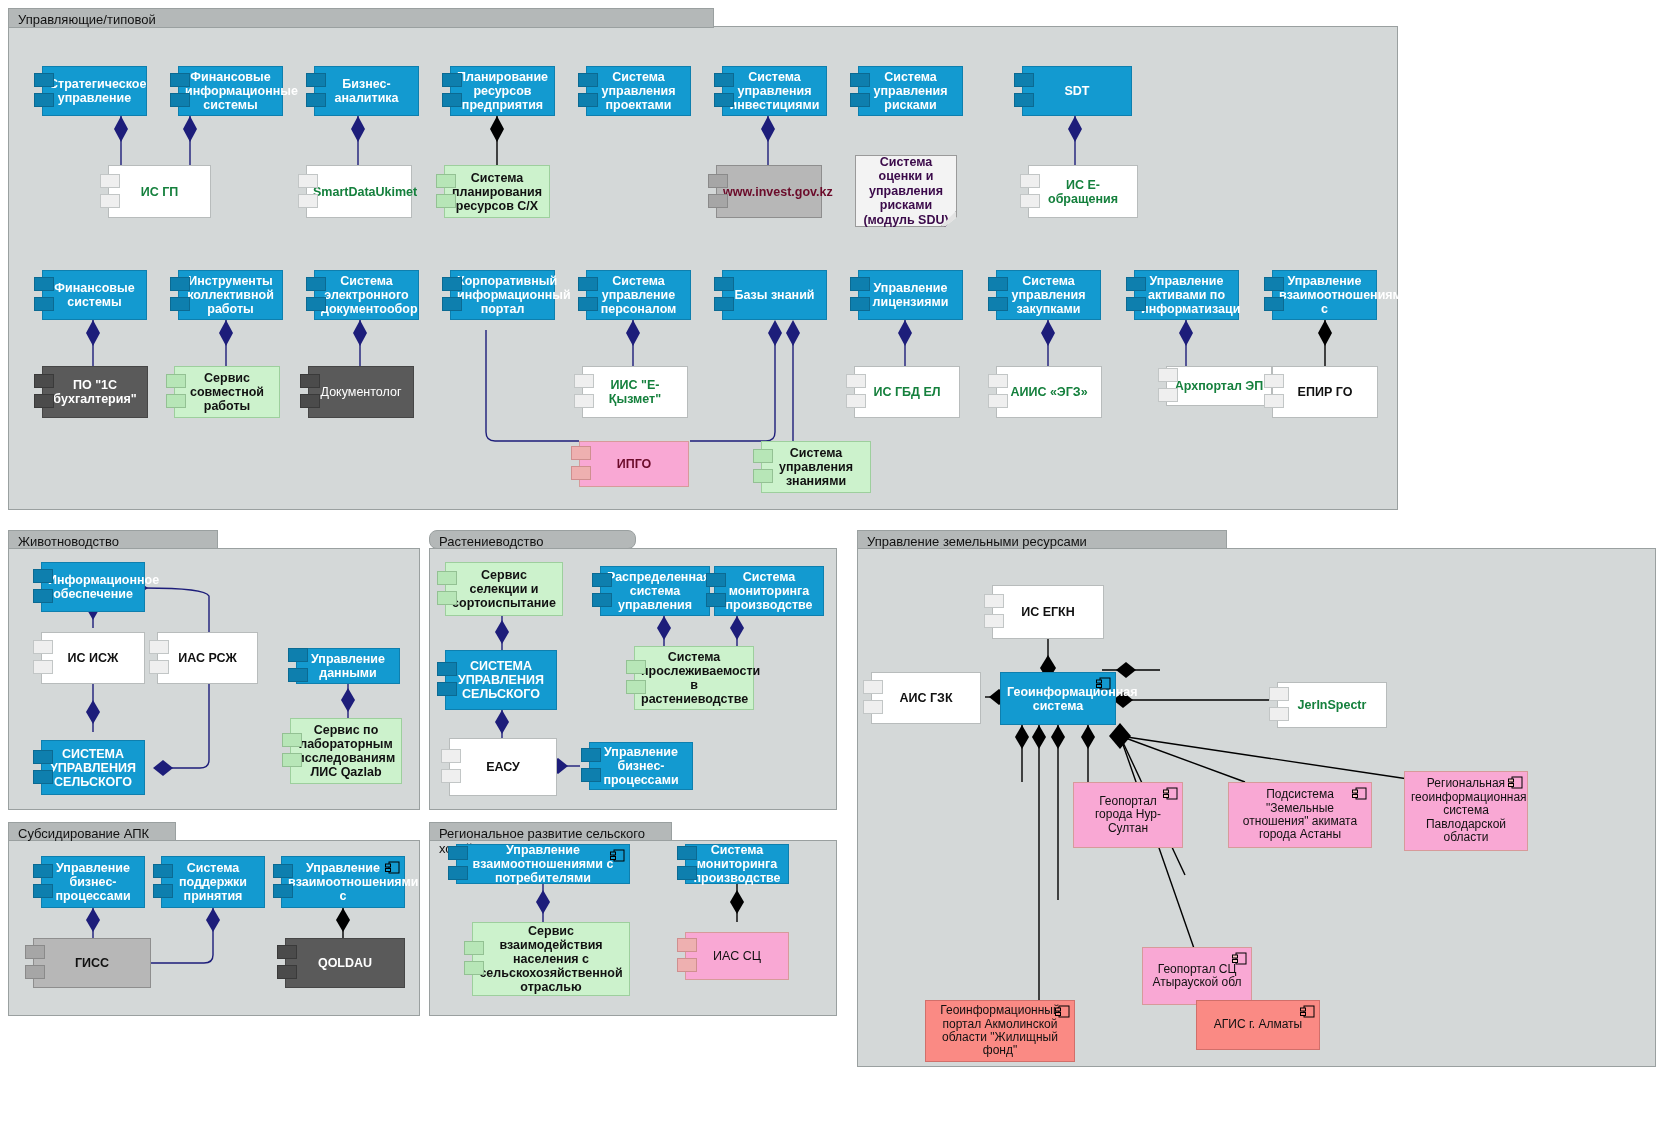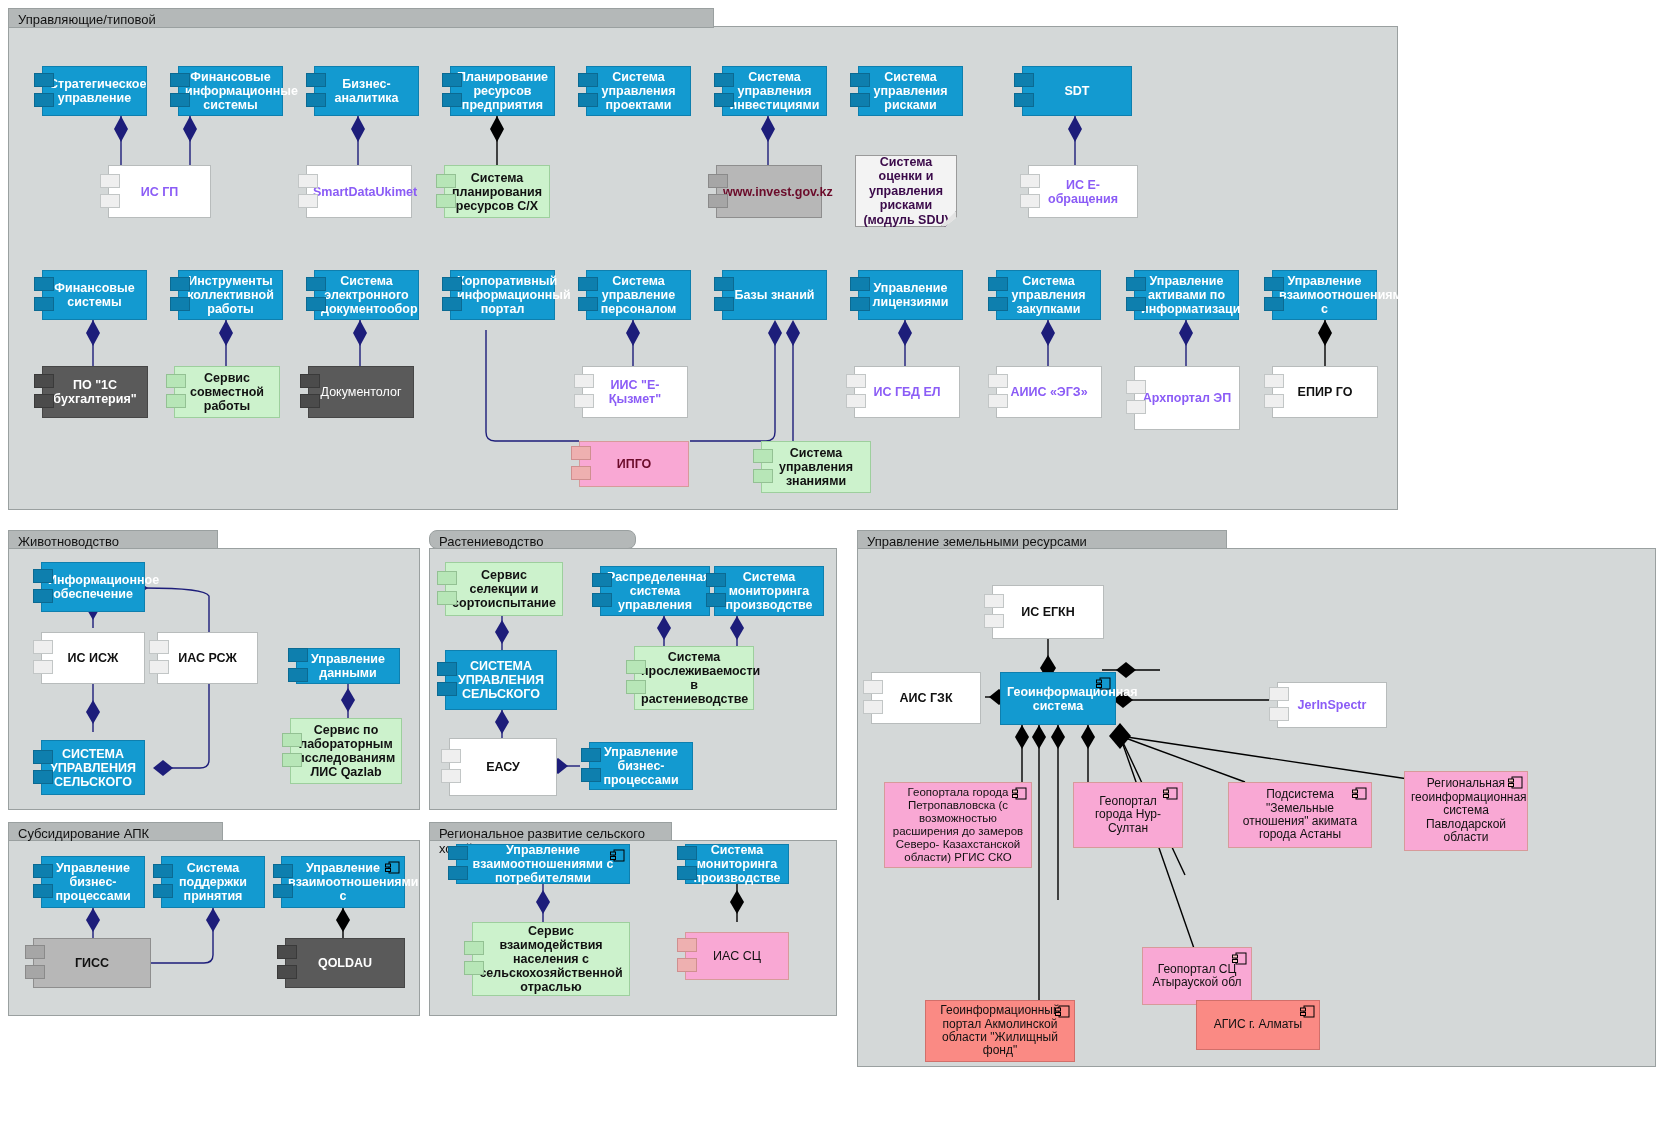--- a/index.html
+++ b/index.html
@@ -13,21 +13,21 @@
            box-sizing:border-box;font-size:13px;color:#111;padding:3px 0 0 9px;
            font-family:"Liberation Sans","DejaVu Sans",sans-serif;}
 
   
   .node{position:absolute;box-sizing:border-box;border:1px solid #7d8282;
         display:flex;align-items:center;justify-content:center;text-align:center;
         font-size:12.5px;line-height:1.12;padding:2px 6px;overflow:visible;}
   .node span{display:block;width:100%;}
 
   .n-blue{background:#139ad0;border-color:#0e7fae;color:#ffffff;font-weight:bold;}
-  .n-white{background:#ffffff;border-color:#b8bcbc;color:#8b5cf6;font-weight:bold;}
+  .n-white{background:#ffffff;border-color:#b8bcbc;color:#15803d;font-weight:bold;}
   .n-white.dark{color:#111111;}
   .n-green{background:#ccf2cc;border-color:#9dcf9d;color:#111111;font-weight:bold;}
   .n-grey{background:#5a5a5a;border-color:#464646;color:#ffffff;font-weight:bold;}
   .n-grey.light{background:#b7b7b7;border-color:#8e8e8e;color:#111111;}
   .n-pink{background:#f9a8d4;border-color:#d79a9a;color:#111111;font-weight:normal;justify-content:flex-end;}
   .n-pink2{background:#fa8a84;border-color:#d16f6a;color:#111111;font-weight:normal;}
 
   
   .tabs{position:absolute;left:-9px;top:50%;transform:translateY(-50%);
         width:20px;height:36px;pointer-events:none;}
@@ -72,21 +72,21 @@
   <div class="pkg" style="left:8px;top:548px;width:412px;height:262px;"></div>
   <div class="pkg-tab" style="left:8px;top:530px;width:210px;height:19px;"><span>Животноводство</span></div>
 
   <div class="pkg" style="left:429px;top:548px;width:408px;height:262px;"></div>
   <div class="pkg-tab" style="left:429px;top:530px;width:207px;height:19px;border-radius:8px;"><span>Растениеводство</span></div>
 
   <div class="pkg" style="left:857px;top:548px;width:799px;height:519px;"></div>
   <div class="pkg-tab" style="left:857px;top:530px;width:370px;height:19px;"><span>Управление земельными ресурсами</span></div>
 
   <div class="pkg" style="left:8px;top:840px;width:412px;height:176px;"></div>
-  <div class="pkg-tab" style="left:8px;top:822px;width:215px;height:19px;"><span>Субсидирование АПК</span></div>
+  <div class="pkg-tab" style="left:8px;top:822px;width:168px;height:19px;"><span>Субсидирование АПК</span></div>
 
   <div class="pkg" style="left:429px;top:840px;width:408px;height:176px;"></div>
   <div class="pkg-tab" style="left:429px;top:822px;width:243px;height:19px;"><span>Региональное развитие сельского хозяйства</span></div>
 
   <svg class="edges">
 
     <line class="ln" x1="121" y1="116" x2="121" y2="165"></line>
     <polygon class="dia" points="121,116 128,129 121,142 114,129"></polygon>
     <line class="ln" x1="190" y1="116" x2="190" y2="165"></line>
     <polygon class="dia" points="190,116 197,129 190,142 183,129"></polygon>
@@ -412,21 +412,21 @@
     </div>
 
   <div class="node n-white" style="left:996px;top:366px;width:106px;height:52px;">
     <span class="tabs">
         <i class="t1"></i>
         <i class="t2"></i>
       </span>
     <span>АИИС «ЭГЗ»</span>
     </div>
 
-  <div class="node n-white" style="left:1134px;top:366px;width:106px;height:64px;">
+  <div class="node n-white" style="left:1166px;top:366px;width:106px;height:40px;">
     <span class="tabs">
         <i class="t1"></i>
         <i class="t2"></i>
       </span>
     <span>Архпортал ЭП</span>
     </div>
 
   <div class="node n-white dark" style="left:1272px;top:366px;width:106px;height:52px;">
     <span class="tabs">
         <i class="t1"></i>
@@ -664,63 +664,55 @@
 
 
   <div class="node n-white" style="left:1277px;top:682px;width:110px;height:46px;">
     <span class="tabs">
         <i class="t1"></i>
         <i class="t2"></i>
       </span>
     <span>JerInSpectr</span>
     </div>
 
-  <div class="node n-pink" style="left:884px;top:782px;width:148px;height:86px;font-size:11.5px;">
+
+  <div class="node n-pink" style="left:1073px;top:782px;width:110px;height:66px;font-size:12px;">
     <svg class="cicon" viewBox="0 0 15 13">
       <rect x="4" y="1" width="10" height="11" fill="none" stroke="#000" stroke-width="1"></rect>
       <rect x="0.5" y="3" width="5" height="3" fill="#f9c4c4" stroke="#000" stroke-width="1"></rect>
       <rect x="0.5" y="7.5" width="5" height="3" fill="#f9c4c4" stroke="#000" stroke-width="1"></rect>
     </svg>
-    <span>Геопортала города Петропавловска (с возможностью расширения до замеров Северо- Казахстанской области) РГИС СКО</span>
-    </div>
-
-  <div class="node n-pink" style="left:1073px;top:782px;width:110px;height:66px;font-size:12px;">
+    <span>Геопортал города Нур-Султан</span>
+    </div>
+
+  <div class="node n-pink" style="left:1228px;top:782px;width:144px;height:66px;font-size:12px;">
     <svg class="cicon" viewBox="0 0 15 13">
       <rect x="4" y="1" width="10" height="11" fill="none" stroke="#000" stroke-width="1"></rect>
       <rect x="0.5" y="3" width="5" height="3" fill="#f9c4c4" stroke="#000" stroke-width="1"></rect>
       <rect x="0.5" y="7.5" width="5" height="3" fill="#f9c4c4" stroke="#000" stroke-width="1"></rect>
     </svg>
-    <span>Геопортал города Нур-Султан</span>
-    </div>
-
-  <div class="node n-pink" style="left:1228px;top:782px;width:144px;height:66px;font-size:12px;">
+    <span>Подсистема "Земельные отношения" акимата города Астаны</span>
+    </div>
+
+  <div class="node n-pink" style="left:1404px;top:771px;width:124px;height:80px;font-size:12px;">
     <svg class="cicon" viewBox="0 0 15 13">
       <rect x="4" y="1" width="10" height="11" fill="none" stroke="#000" stroke-width="1"></rect>
       <rect x="0.5" y="3" width="5" height="3" fill="#f9c4c4" stroke="#000" stroke-width="1"></rect>
       <rect x="0.5" y="7.5" width="5" height="3" fill="#f9c4c4" stroke="#000" stroke-width="1"></rect>
     </svg>
-    <span>Подсистема "Земельные отношения" акимата города Астаны</span>
-    </div>
-
-  <div class="node n-pink" style="left:1404px;top:771px;width:124px;height:80px;font-size:12px;">
+    <span>Региональная геоинформационная система Павлодарской области</span>
+    </div>
+
+
+  <div class="node n-pink" style="left:1142px;top:947px;width:110px;height:58px;font-size:12px;">
     <svg class="cicon" viewBox="0 0 15 13">
       <rect x="4" y="1" width="10" height="11" fill="none" stroke="#000" stroke-width="1"></rect>
       <rect x="0.5" y="3" width="5" height="3" fill="#f9c4c4" stroke="#000" stroke-width="1"></rect>
       <rect x="0.5" y="7.5" width="5" height="3" fill="#f9c4c4" stroke="#000" stroke-width="1"></rect>
     </svg>
-    <span>Региональная геоинформационная система Павлодарской области</span>
-    </div>
-
-
-  <div class="node n-pink" style="left:1142px;top:947px;width:110px;height:58px;font-size:12px;">
-    <svg class="cicon" viewBox="0 0 15 13">
-      <rect x="4" y="1" width="10" height="11" fill="none" stroke="#000" stroke-width="1"></rect>
-      <rect x="0.5" y="3" width="5" height="3" fill="#f9c4c4" stroke="#000" stroke-width="1"></rect>
-      <rect x="0.5" y="7.5" width="5" height="3" fill="#f9c4c4" stroke="#000" stroke-width="1"></rect>
-    </svg>
     <span>Геопортал СЦ Атырауской обл</span>
     </div>
 
   <div class="node n-pink2" style="left:925px;top:1000px;width:150px;height:62px;font-size:12px;">
     <svg class="cicon" viewBox="0 0 15 13">
       <rect x="4" y="1" width="10" height="11" fill="none" stroke="#000" stroke-width="1"></rect>
       <rect x="0.5" y="3" width="5" height="3" fill="#fa8a84" stroke="#000" stroke-width="1"></rect>
       <rect x="0.5" y="7.5" width="5" height="3" fill="#fa8a84" stroke="#000" stroke-width="1"></rect>
     </svg>
     <span>Геоинформационный портал Акмолинской области "Жилищный фонд"</span>

